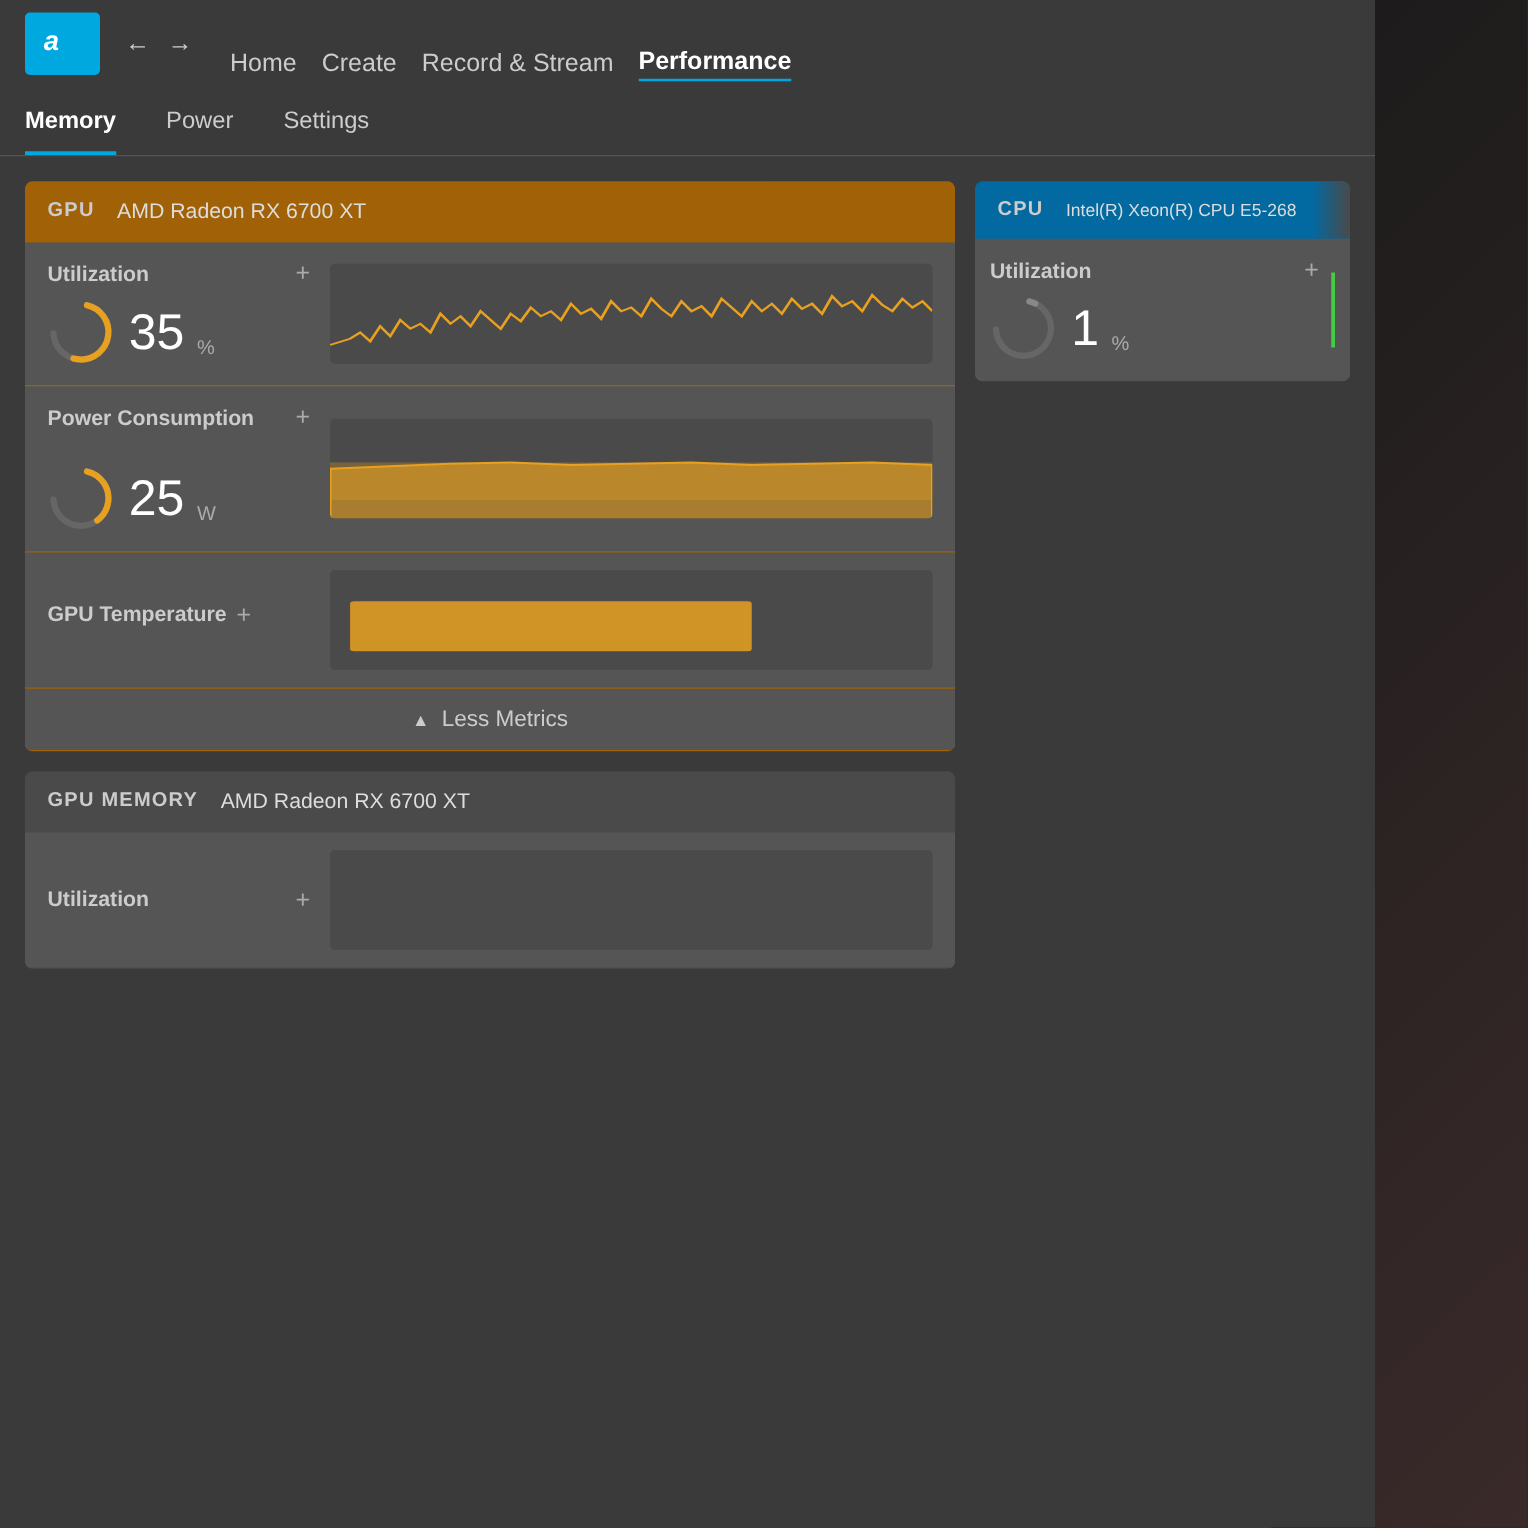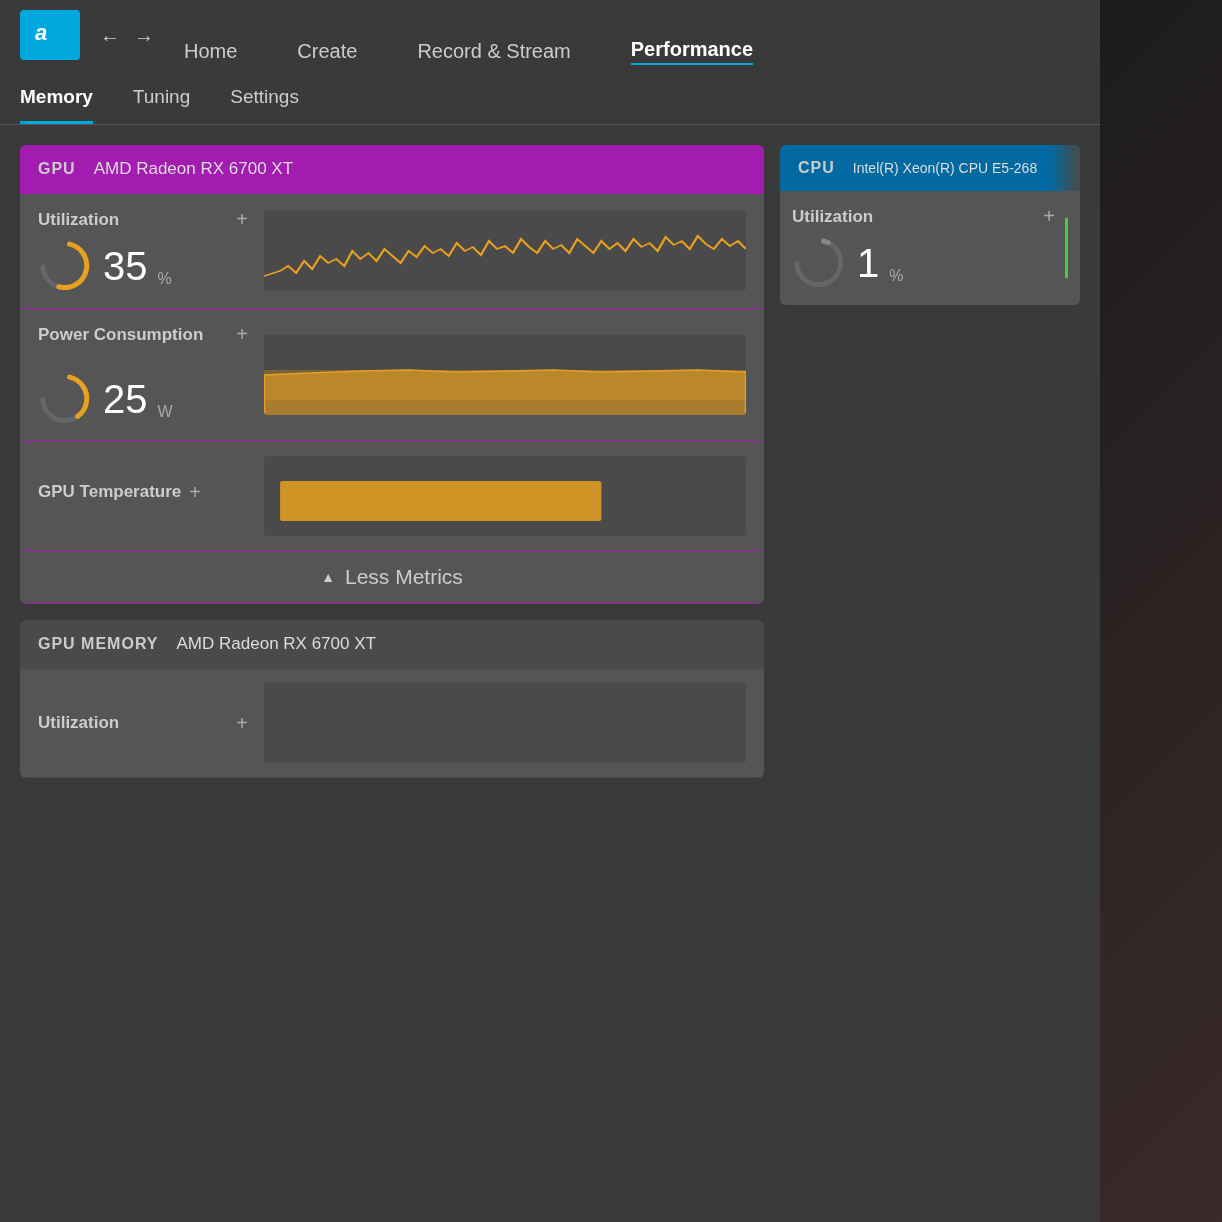--- a/index.html
+++ b/index.html
@@ -65,21 +65,21 @@
     }
 
     .nav-arrow {
       color: #cccccc;
       font-size: 20px;
       cursor: pointer;
     }
 
     .nav-items {
       display: flex;
-      gap: 60px;
+      gap: 20px;
       align-items: center;
       margin-left: 10px;
       margin-top: 33px;
     }
 
     .nav-item {
       color: #cccccc;
       font-size: 20px;
       cursor: pointer;
     }
@@ -146,21 +146,21 @@
     .right-panel {
       width: 300px;
       flex-shrink: 0;
       display: flex;
       flex-direction: column;
       gap: 12px;
     }
 
     
     .metrics-card {
-      background: #a21caf;
+      background: #a16207;
       border-radius: 6px;
       overflow: hidden;
     }
 
     .card-header {
       display: flex;
       align-items: center;
       padding: 14px 18px;
       gap: 12px;
     }
@@ -282,21 +282,21 @@
       align-items: center;
       justify-content: center;
       padding: 14px;
       gap: 10px;
       cursor: pointer;
       margin: 1px 0;
     }
 
     .less-metrics-text {
       color: #cccccc;
-      font-size: 21px;
+      font-size: 18px;
     }
 
     .chevron-up {
       color: #cccccc;
       font-size: 14px;
     }
 
     
     .memory-card {
       background: #4a4a4a;
@@ -363,21 +363,21 @@
       <span class="nav-item">Record &amp; Stream</span>
       <span class="nav-item performance-active">Performance</span>
     </div>
   </div>
 
   <div class="tabs-bar">
     <div class="tab active">
       <span>Memory</span>
     </div>
     <div class="tab">
-      <span>Tuning</span>
+      <span>Power</span>
     </div>
     <div class="tab">
       <span>Settings</span>
     </div>
   </div>
 
   <div class="main-content">
 
     <div class="left-panel">
 

